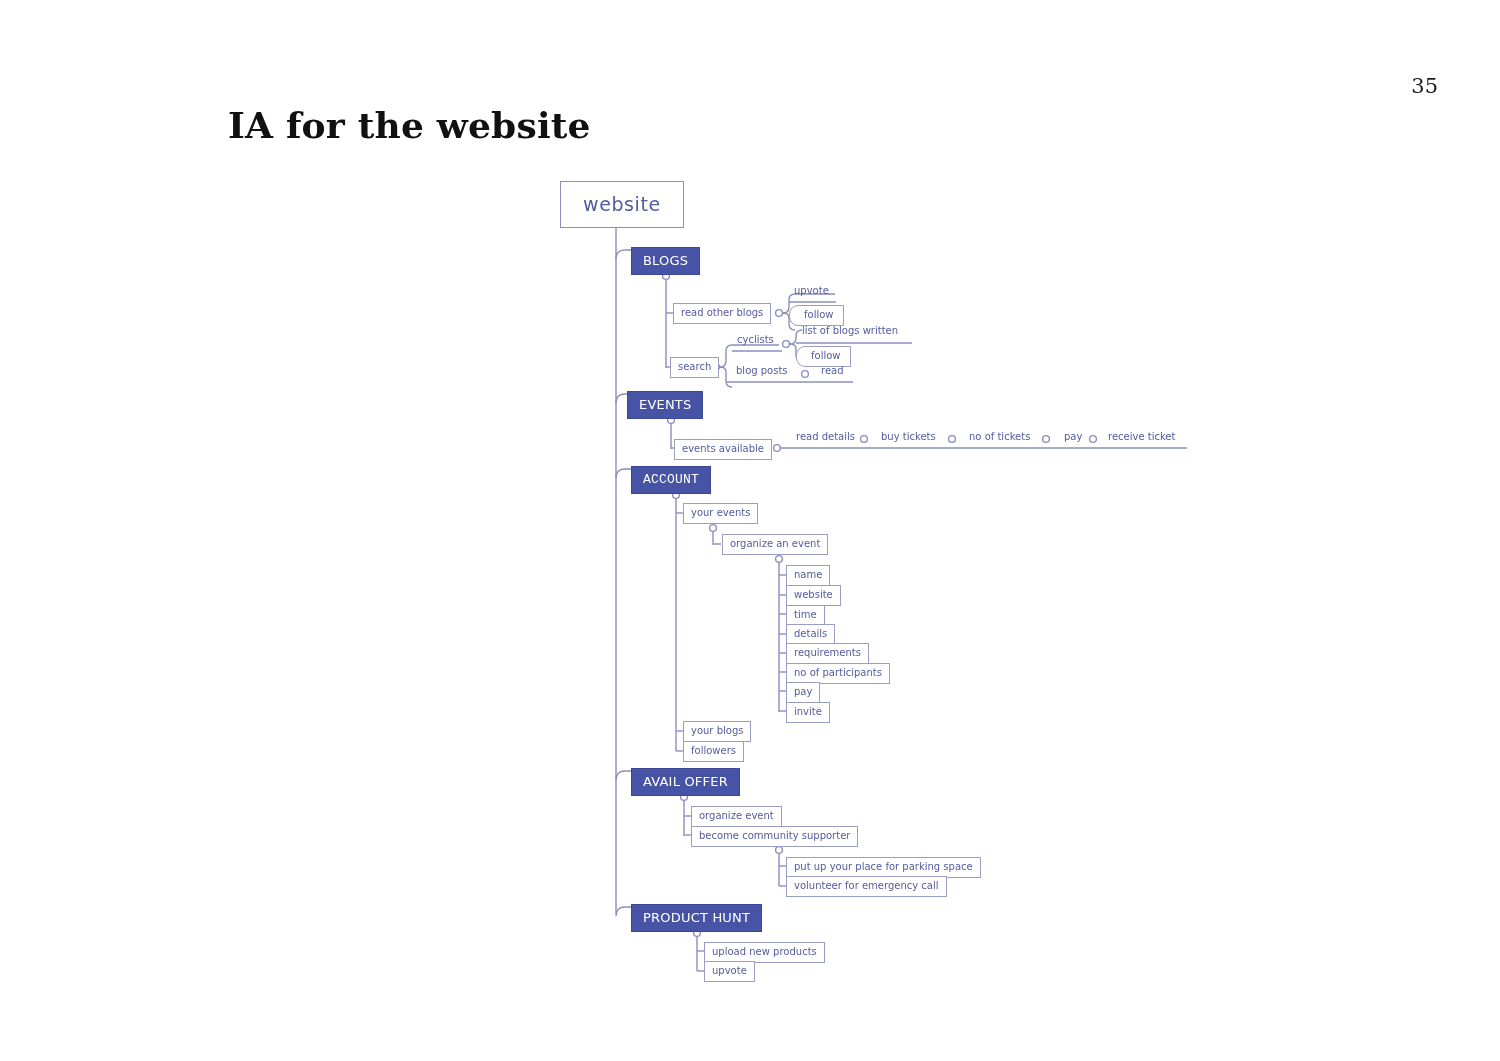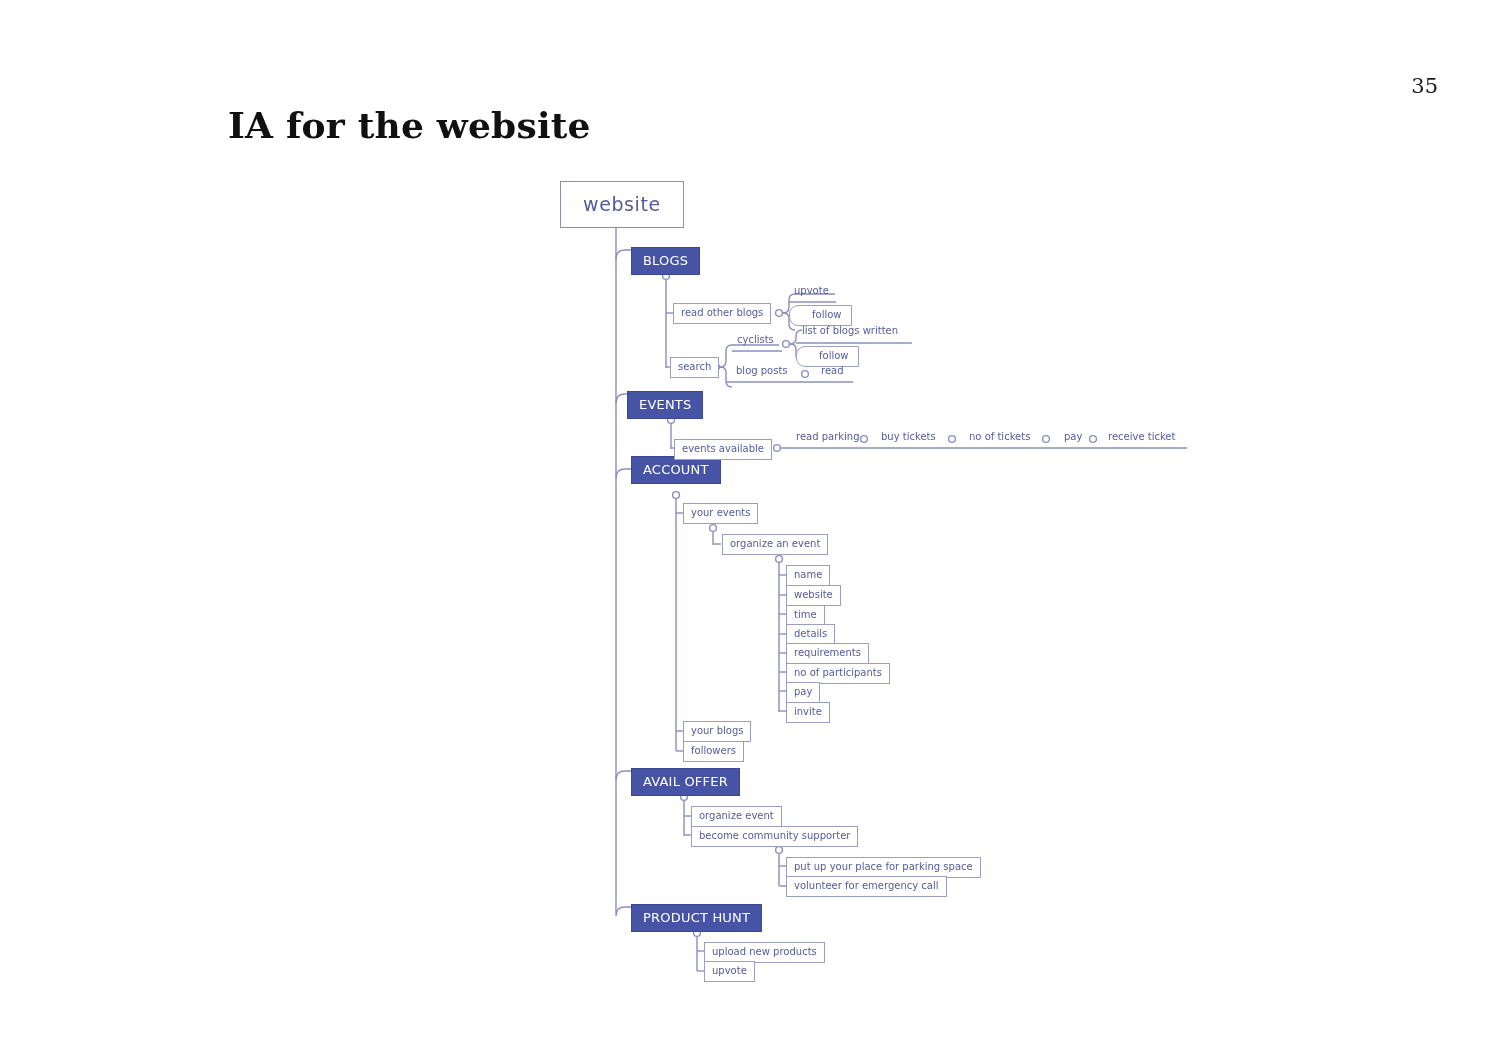--- a/index.html
+++ b/index.html
@@ -56,21 +56,21 @@
     border:1px solid #9a9ec7;
     background:#ffffff;
     padding:4px 7px 5px 7px;
   }
   
   .node.rbox{
     border:1px solid #9a9ec7;
     border-left:1px solid #9a9ec7;
     border-radius:9px 0 0 9px;
     background:#ffffff;
-    padding:4px 9px 5px 22px;
+    padding:4px 9px 5px 14px;
   }
   
   .node.bare{
     padding:0 4px 4px 4px;
     background:transparent;
   }
 </style>
 </head>
 <body>
 
@@ -162,37 +162,37 @@
       <circle cx="697" cy="933" r="3.4" fill="#ffffff"></circle>
       <path d="M697,951 l7,0"></path>
       <path d="M697,971 l7,0"></path>
     </g>
   </svg>
 
   <div class="node root" style="left:560px;top:181px;">website</div>
 
   <div class="node section" style="left:631px;top:247px;">BLOGS</div>
   <div class="node section" style="left:627px;top:391px;">EVENTS</div>
-  <div class="node section" style="left:631px;top:456px;">ACCOUNT</div>
+  <div class="node section" style="left:631px;top:466px;font-family:Liberation Mono, monospace;">ACCOUNT</div>
   <div class="node section" style="left:631px;top:768px;">AVAIL OFFER</div>
   <div class="node section" style="left:631px;top:904px;">PRODUCT HUNT</div>
 
   <div class="node box" style="left:673px;top:303px;">read other blogs</div>
   <div class="node bare" style="left:790px;top:286px;">upvote</div>
   <div class="node rbox" style="left:789px;top:305px;">follow</div>
 
   <div class="node box" style="left:670px;top:357px;">search</div>
   <div class="node bare" style="left:733px;top:335px;">cyclists</div>
   <div class="node bare" style="left:798px;top:326px;">list of blogs written</div>
   <div class="node rbox" style="left:796px;top:346px;">follow</div>
   <div class="node bare" style="left:732px;top:366px;">blog posts</div>
   <div class="node bare" style="left:817px;top:366px;">read</div>
 
   <div class="node box" style="left:674px;top:439px;">events available</div>
-  <div class="node bare" style="left:792px;top:432px;">read parking</div>
+  <div class="node bare" style="left:792px;top:432px;">read details</div>
   <div class="node bare" style="left:877px;top:432px;">buy tickets</div>
   <div class="node bare" style="left:965px;top:432px;">no of tickets</div>
   <div class="node bare" style="left:1060px;top:432px;">pay</div>
   <div class="node bare" style="left:1104px;top:432px;">receive ticket</div>
 
   <div class="node box" style="left:683px;top:503px;">your events</div>
   <div class="node box" style="left:722px;top:534px;">organize an event</div>
 
   <div class="node box" style="left:786px;top:565px;">name</div>
   <div class="node box" style="left:786px;top:585px;">website</div>

